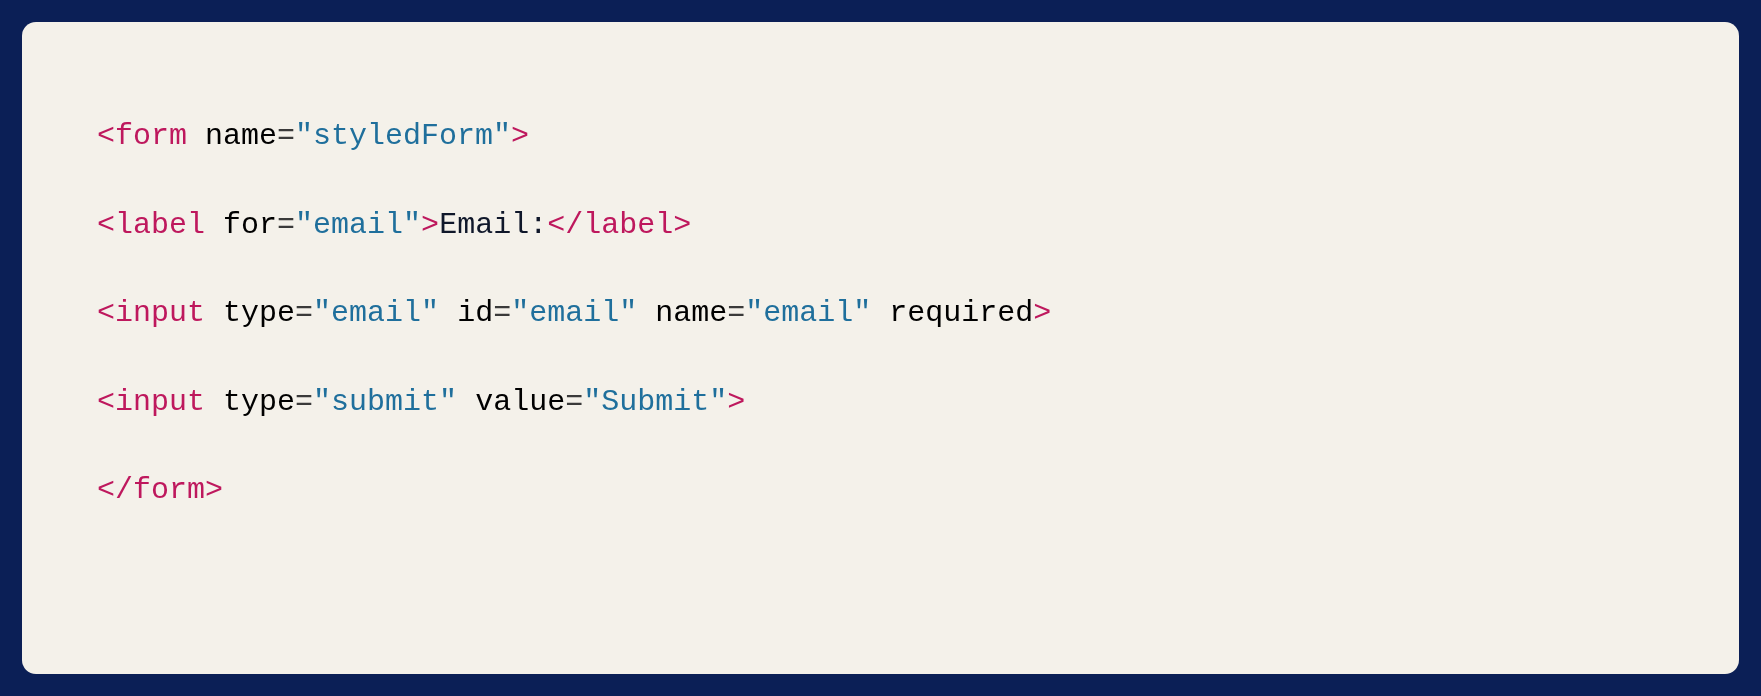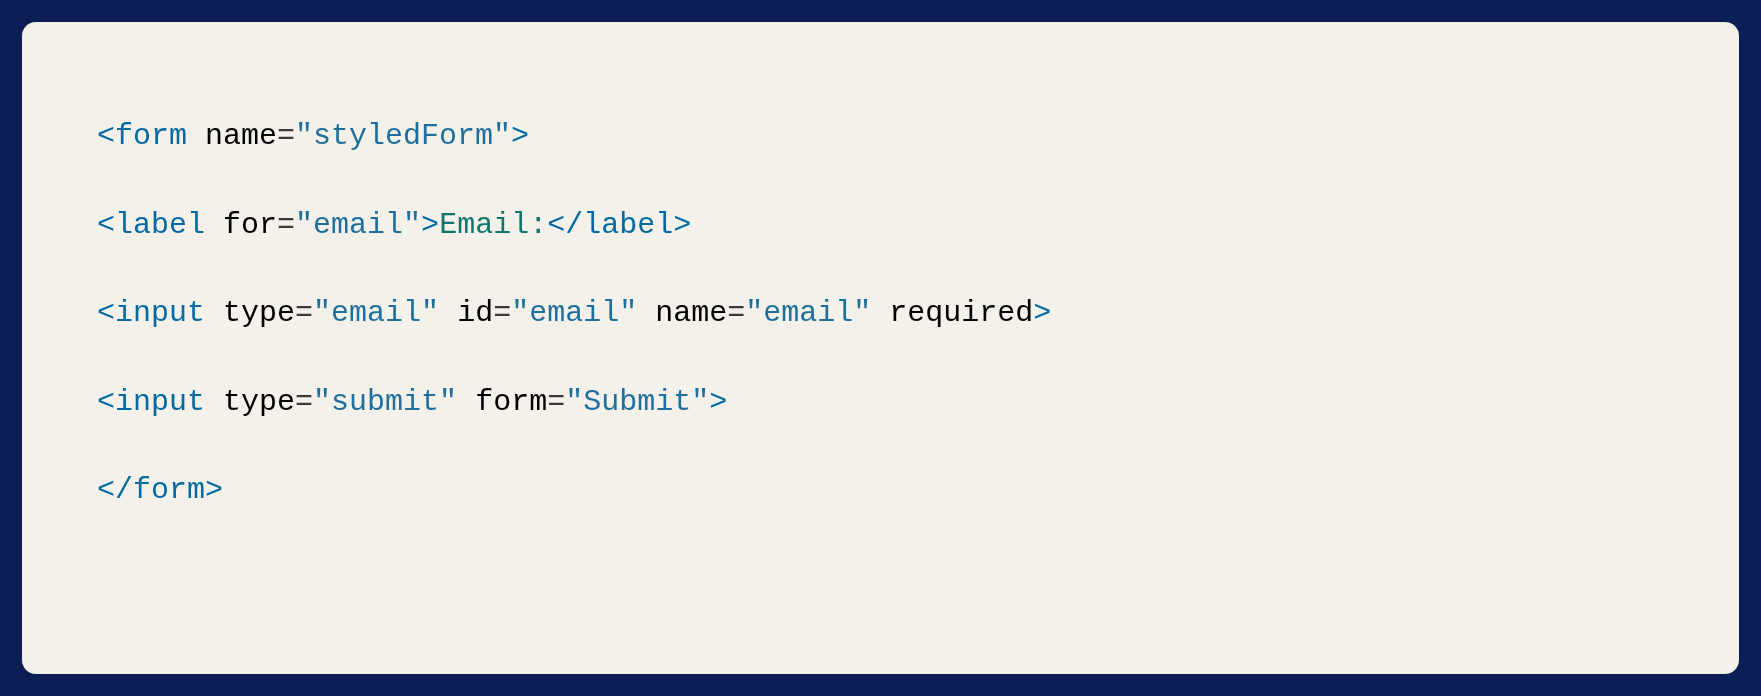--- a/index.html
+++ b/index.html
@@ -23,28 +23,28 @@
     padding: 70px 75px 40px 75px;
   }
   pre.code {
     margin: 0;
     font-family: inherit;
     font-size: 30px;
     line-height: 2.95;
     white-space: pre;
     color: #3a3a3a;
   }
-  .tag   { color: #0369a1; }   
+  .tag   { color: #be185d; }   
   .attr  { color: #000000; }   
   .eq    { color: #3a3a3a; }   
   .val   { color: #1f6f9c; }   
-  .text  { color: #0f766e; }   
+  .text  { color: #0f172a; }   
 </style>
 </head>
 <body>
 
 <div class="panel">
   <pre class="code" id="code-block"><span><span class="tag">&lt;form</span><span class="text"> </span><span class="attr">name</span><span class="eq">=</span><span class="val">"styledForm"</span><span class="tag">&gt;</span></span>
 <span><span class="tag">&lt;label</span><span class="text"> </span><span class="attr">for</span><span class="eq">=</span><span class="val">"email"</span><span class="tag">&gt;</span><span class="text">Email:</span><span class="tag">&lt;/label&gt;</span></span>
 <span><span class="tag">&lt;input</span><span class="text"> </span><span class="attr">type</span><span class="eq">=</span><span class="val">"email"</span><span class="text"> </span><span class="attr">id</span><span class="eq">=</span><span class="val">"email"</span><span class="text"> </span><span class="attr">name</span><span class="eq">=</span><span class="val">"email"</span><span class="text"> </span><span class="attr">required</span><span class="tag">&gt;</span></span>
-<span><span class="tag">&lt;input</span><span class="text"> </span><span class="attr">type</span><span class="eq">=</span><span class="val">"submit"</span><span class="text"> </span><span class="attr">form</span><span class="eq">=</span><span class="val">"Submit"</span><span class="tag">&gt;</span></span>
+<span><span class="tag">&lt;input</span><span class="text"> </span><span class="attr">type</span><span class="eq">=</span><span class="val">"submit"</span><span class="text"> </span><span class="attr">value</span><span class="eq">=</span><span class="val">"Submit"</span><span class="tag">&gt;</span></span>
 <span><span class="tag">&lt;/form&gt;</span></span></pre>
 </div>
 
 </body></html>

